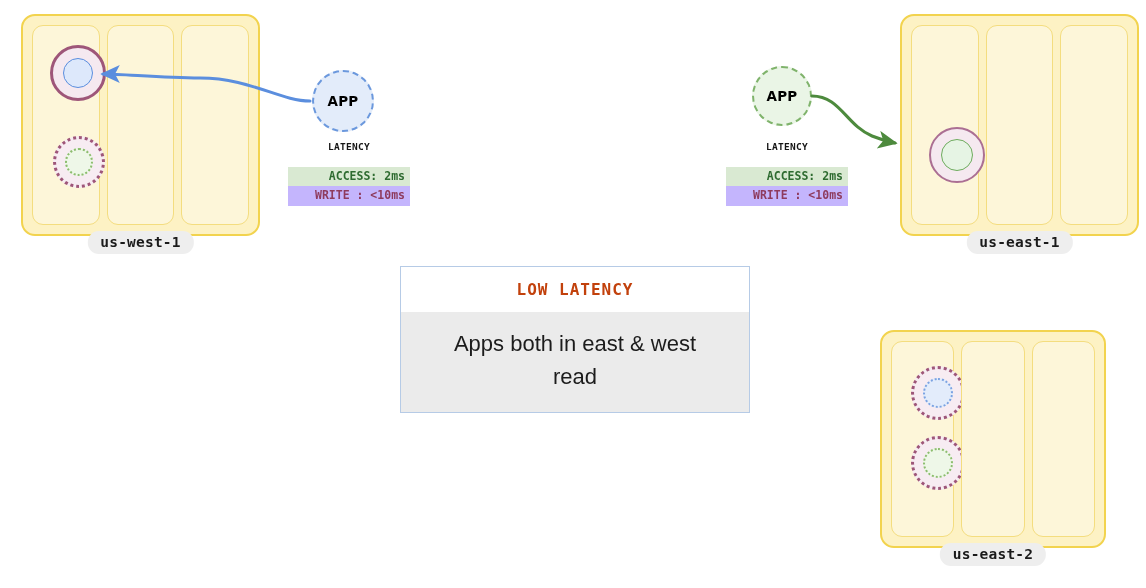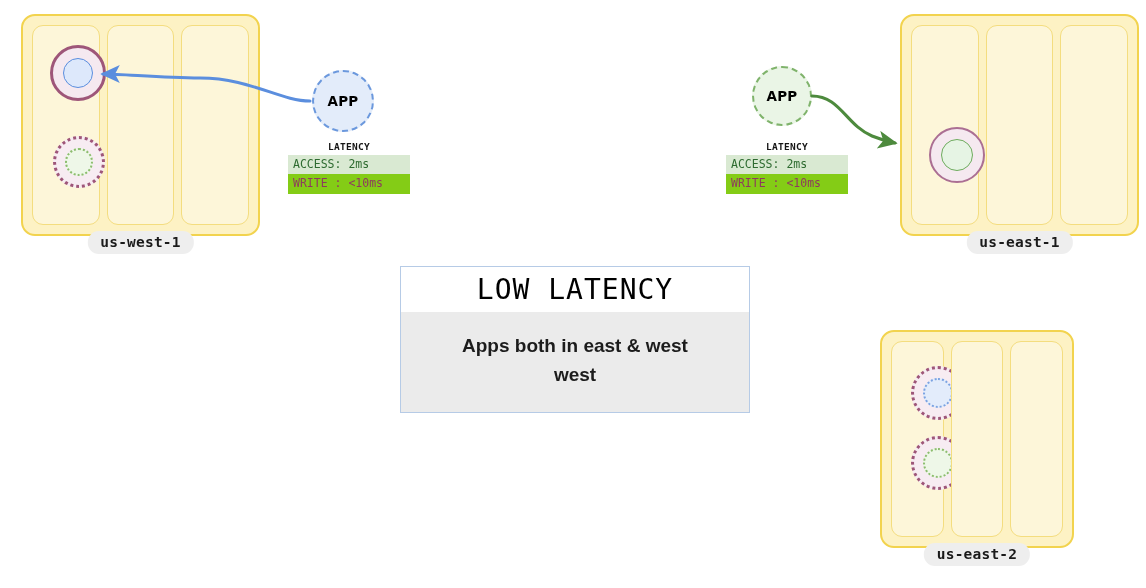--- a/index.html
+++ b/index.html
@@ -123,36 +123,37 @@
     position: absolute;
     width: 122px;
   }
   .latency-title {
     text-align: center;
     font-family: "DejaVu Sans Mono", "Liberation Mono", monospace;
     font-size: 9.5px;
     font-weight: bold;
     letter-spacing: 0.3px;
     color: #161616;
-    margin-bottom: 3px;
+    margin-bottom: 15px;
   }
   .latency-row {
     font-family: "DejaVu Sans Mono", "Liberation Mono", monospace;
     font-size: 11.5px;
-    font-weight: normal;
+    font-weight: bold;
     padding: 2px 5px 3px 5px;
     white-space: pre;
     line-height: 1.25;
+    text-align: right;
   }
   .latency-access {
     background: #d9e9d2;
     color: #2e6b30;
   }
   .latency-write {
-    background: #84cc16;
+    background: #c4b5fd;
     color: #8e3b5e;
   }
 
   
   #callout {
     position: absolute;
     left: 400px;
     top: 266px;
     width: 350px;
     height: 147px;
@@ -161,43 +162,42 @@
     background: #ffffff;
     display: flex;
     flex-direction: column;
   }
   #callout-title {
     height: 45px;
     display: flex;
     align-items: center;
     justify-content: center;
     background: #ffffff;
-    color: #000000;
-    font-family: "DejaVu Sans Mono", "Liberation Mono", monospace;
-    font-size: 28px;
-    font-weight: normal;
+    color: #c2410c;
+    font-family: "DejaVu Sans Mono", "Liberation Mono", monospace;
+    font-size: 16px;
+    font-weight: bold;
     letter-spacing: 1px;
   }
   #callout-body {
     flex: 1;
     background: #ebebeb;
     display: flex;
     flex-direction: column;
     align-items: center;
     justify-content: center;
     gap: 1px;
     padding-bottom: 4px;
   }
   #callout-body .line {
     font-family: "Liberation Sans", sans-serif;
-    font-size: 19px;
+    font-size: 22px;
     color: #1c1c1c;
     line-height: 1.45;
     white-space: nowrap;
-    font-weight: bold;
   }
 
   svg.arrow-layer {
     position: absolute;
     left: 0; top: 0;
     width: 1146px;
     height: 588px;
     pointer-events: none;
     z-index: 5;
   }
@@ -229,21 +229,21 @@
       <div class="token token-outer-solid" style="left:17px; top:101px; width:56px; height:56px; border-width:2.5px; border-color:#ab6f93;">
         <div class="token-inner inner-green-solid" style="width:32px; height:32px;"></div>
       </div>
     </div>
     <div class="az"></div>
     <div class="az"></div>
     <div class="region-label">us-east-1</div>
   </div>
 
 
-  <div class="region" style="left:880px; top:330px; width:194px; height:218px;">
+  <div class="region" style="left:880px; top:330px; width:226px; height:218px;">
     <div class="az">
       <div class="token token-outer-dotted" style="left:19px; top:24px; width:54px; height:54px;">
         <div class="token-inner inner-blue-dotted" style="width:30px; height:30px;"></div>
       </div>
       <div class="token token-outer-dotted" style="left:19px; top:94px; width:54px; height:54px;">
         <div class="token-inner inner-green-dotted" style="width:30px; height:30px;"></div>
       </div>
     </div>
     <div class="az"></div>
     <div class="az"></div>
@@ -281,17 +281,17 @@
   <div class="latency-block" style="left:726px; top:141px;">
     <div class="latency-title">LATENCY</div>
     <div class="latency-row latency-access">ACCESS: 2ms</div>
     <div class="latency-row latency-write">WRITE : &lt;10ms</div>
   </div>
 
   <div id="callout">
     <div id="callout-title">LOW LATENCY</div>
     <div id="callout-body">
       <div class="line">Apps both in east &amp; west</div>
-      <div class="line">west</div>
+      <div class="line">read</div>
     </div>
   </div>
 
 </div>
 
 </body></html>

